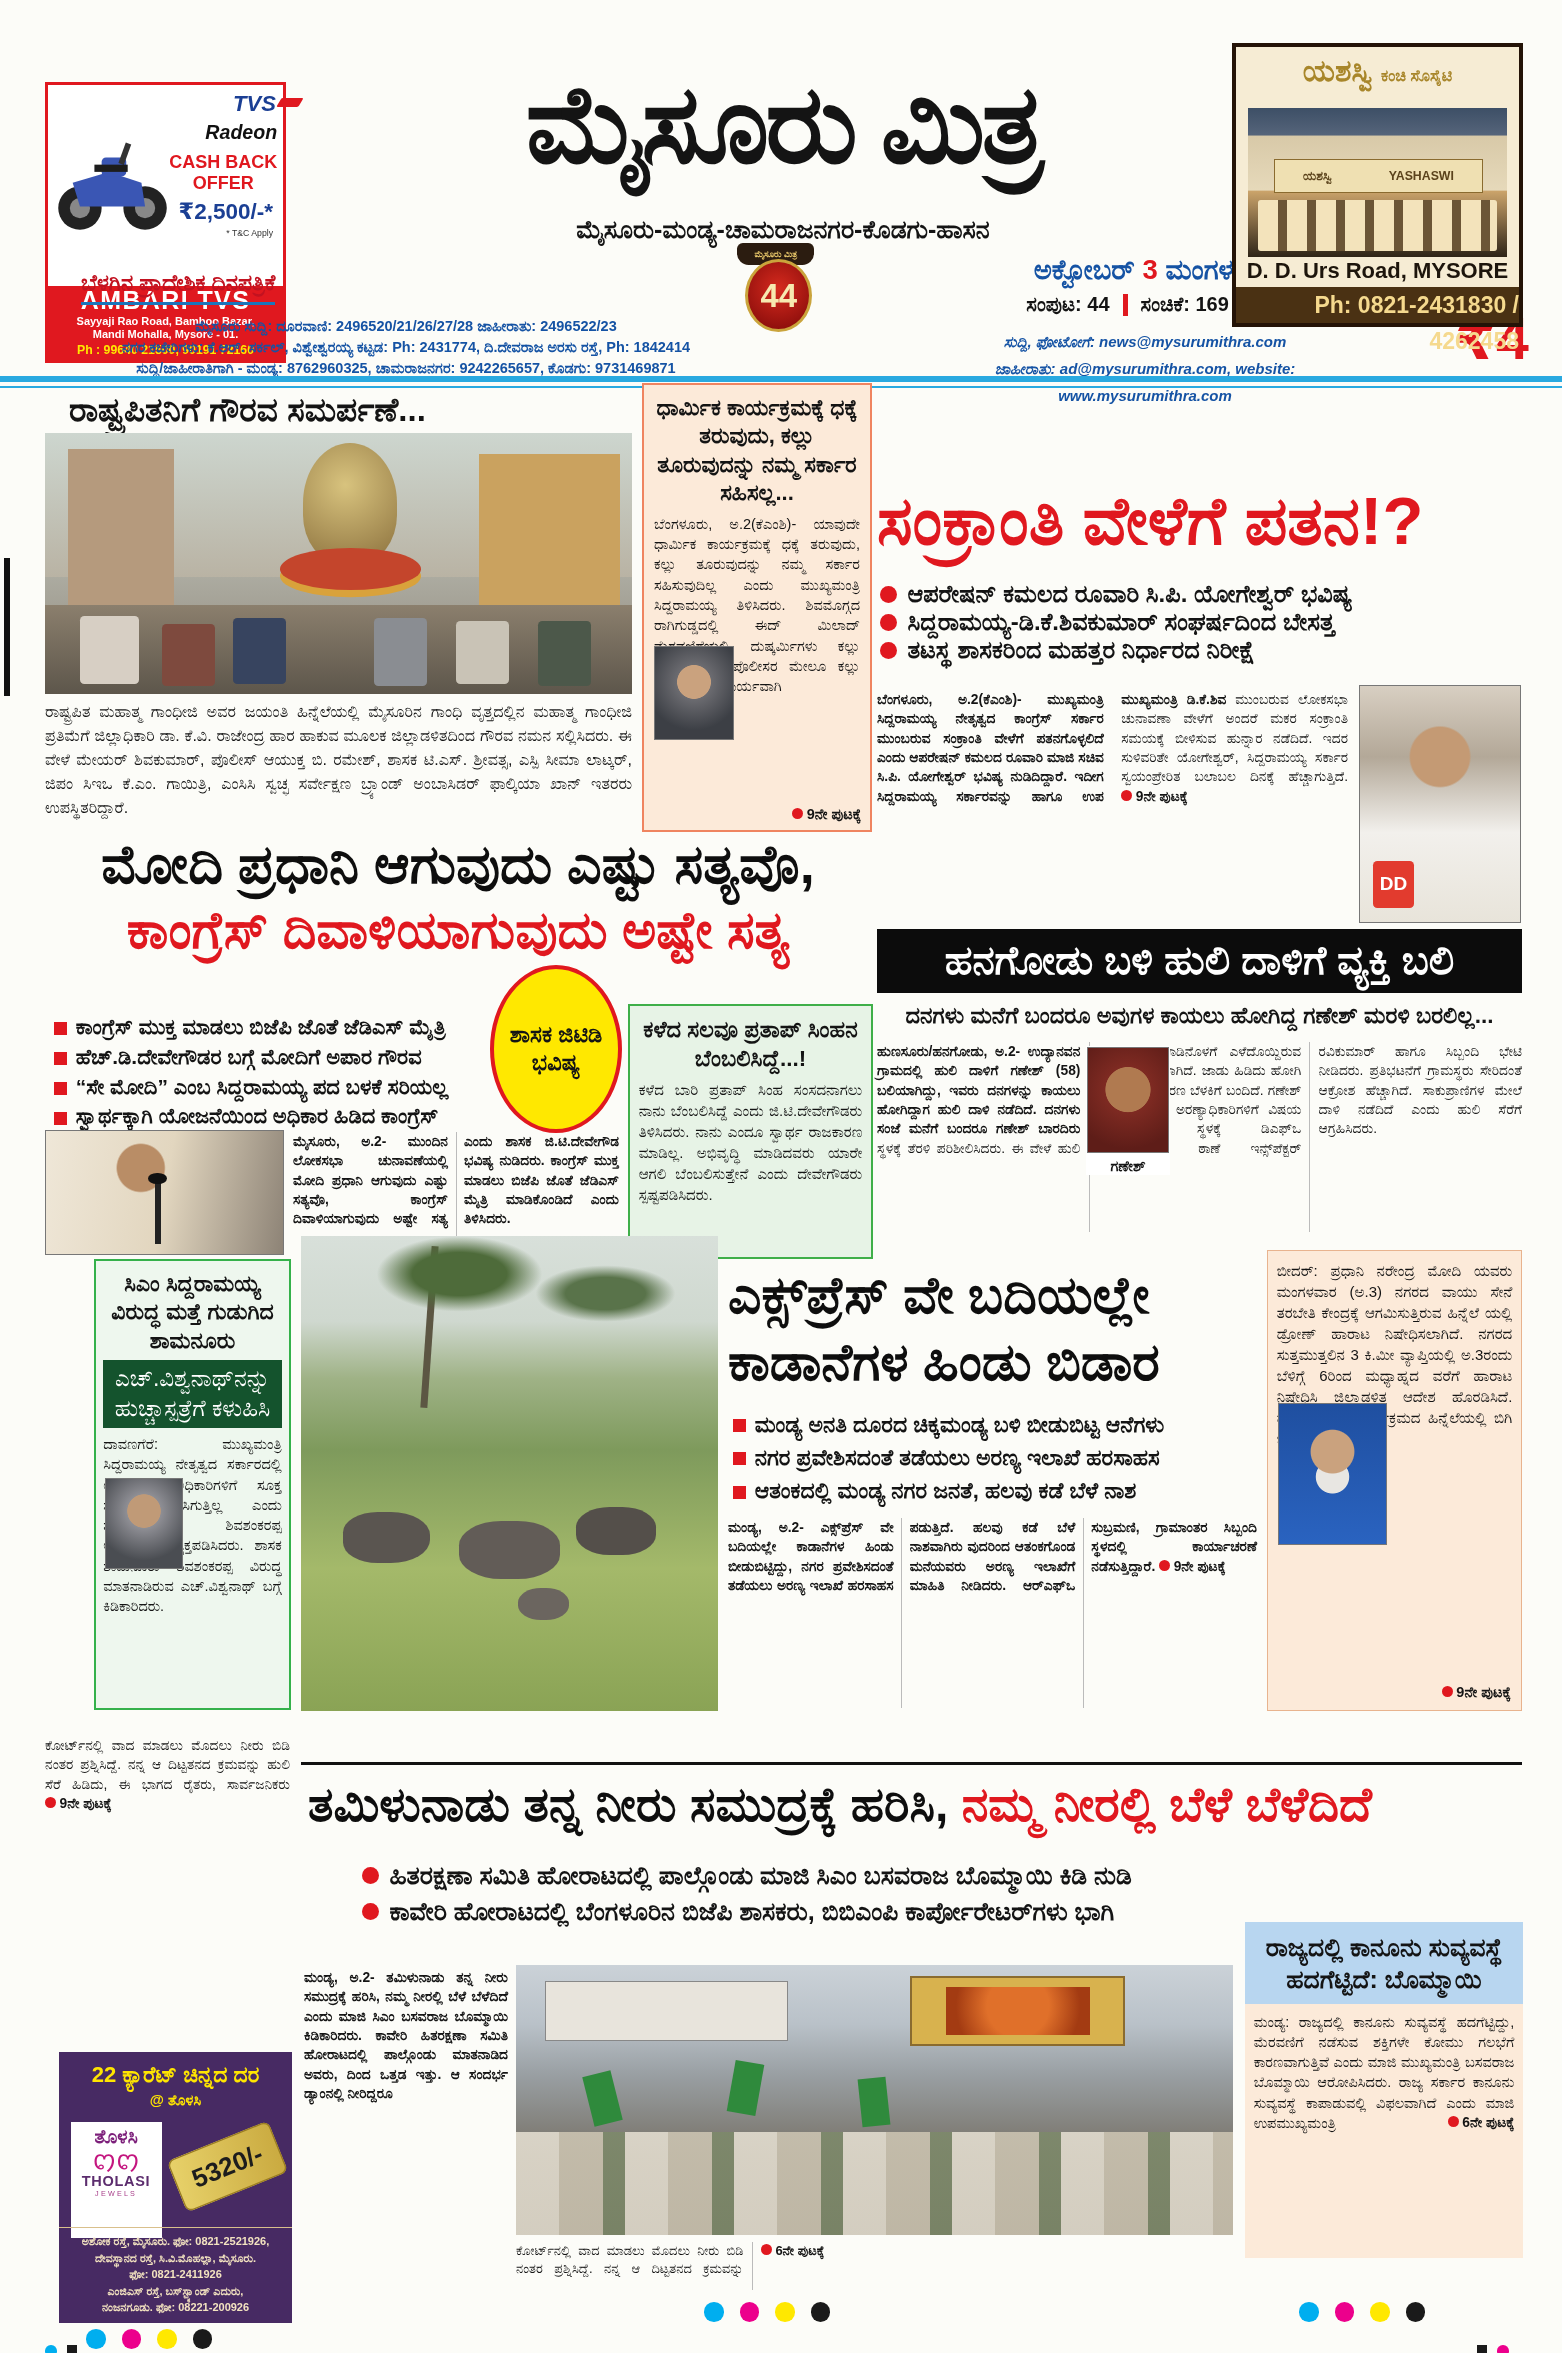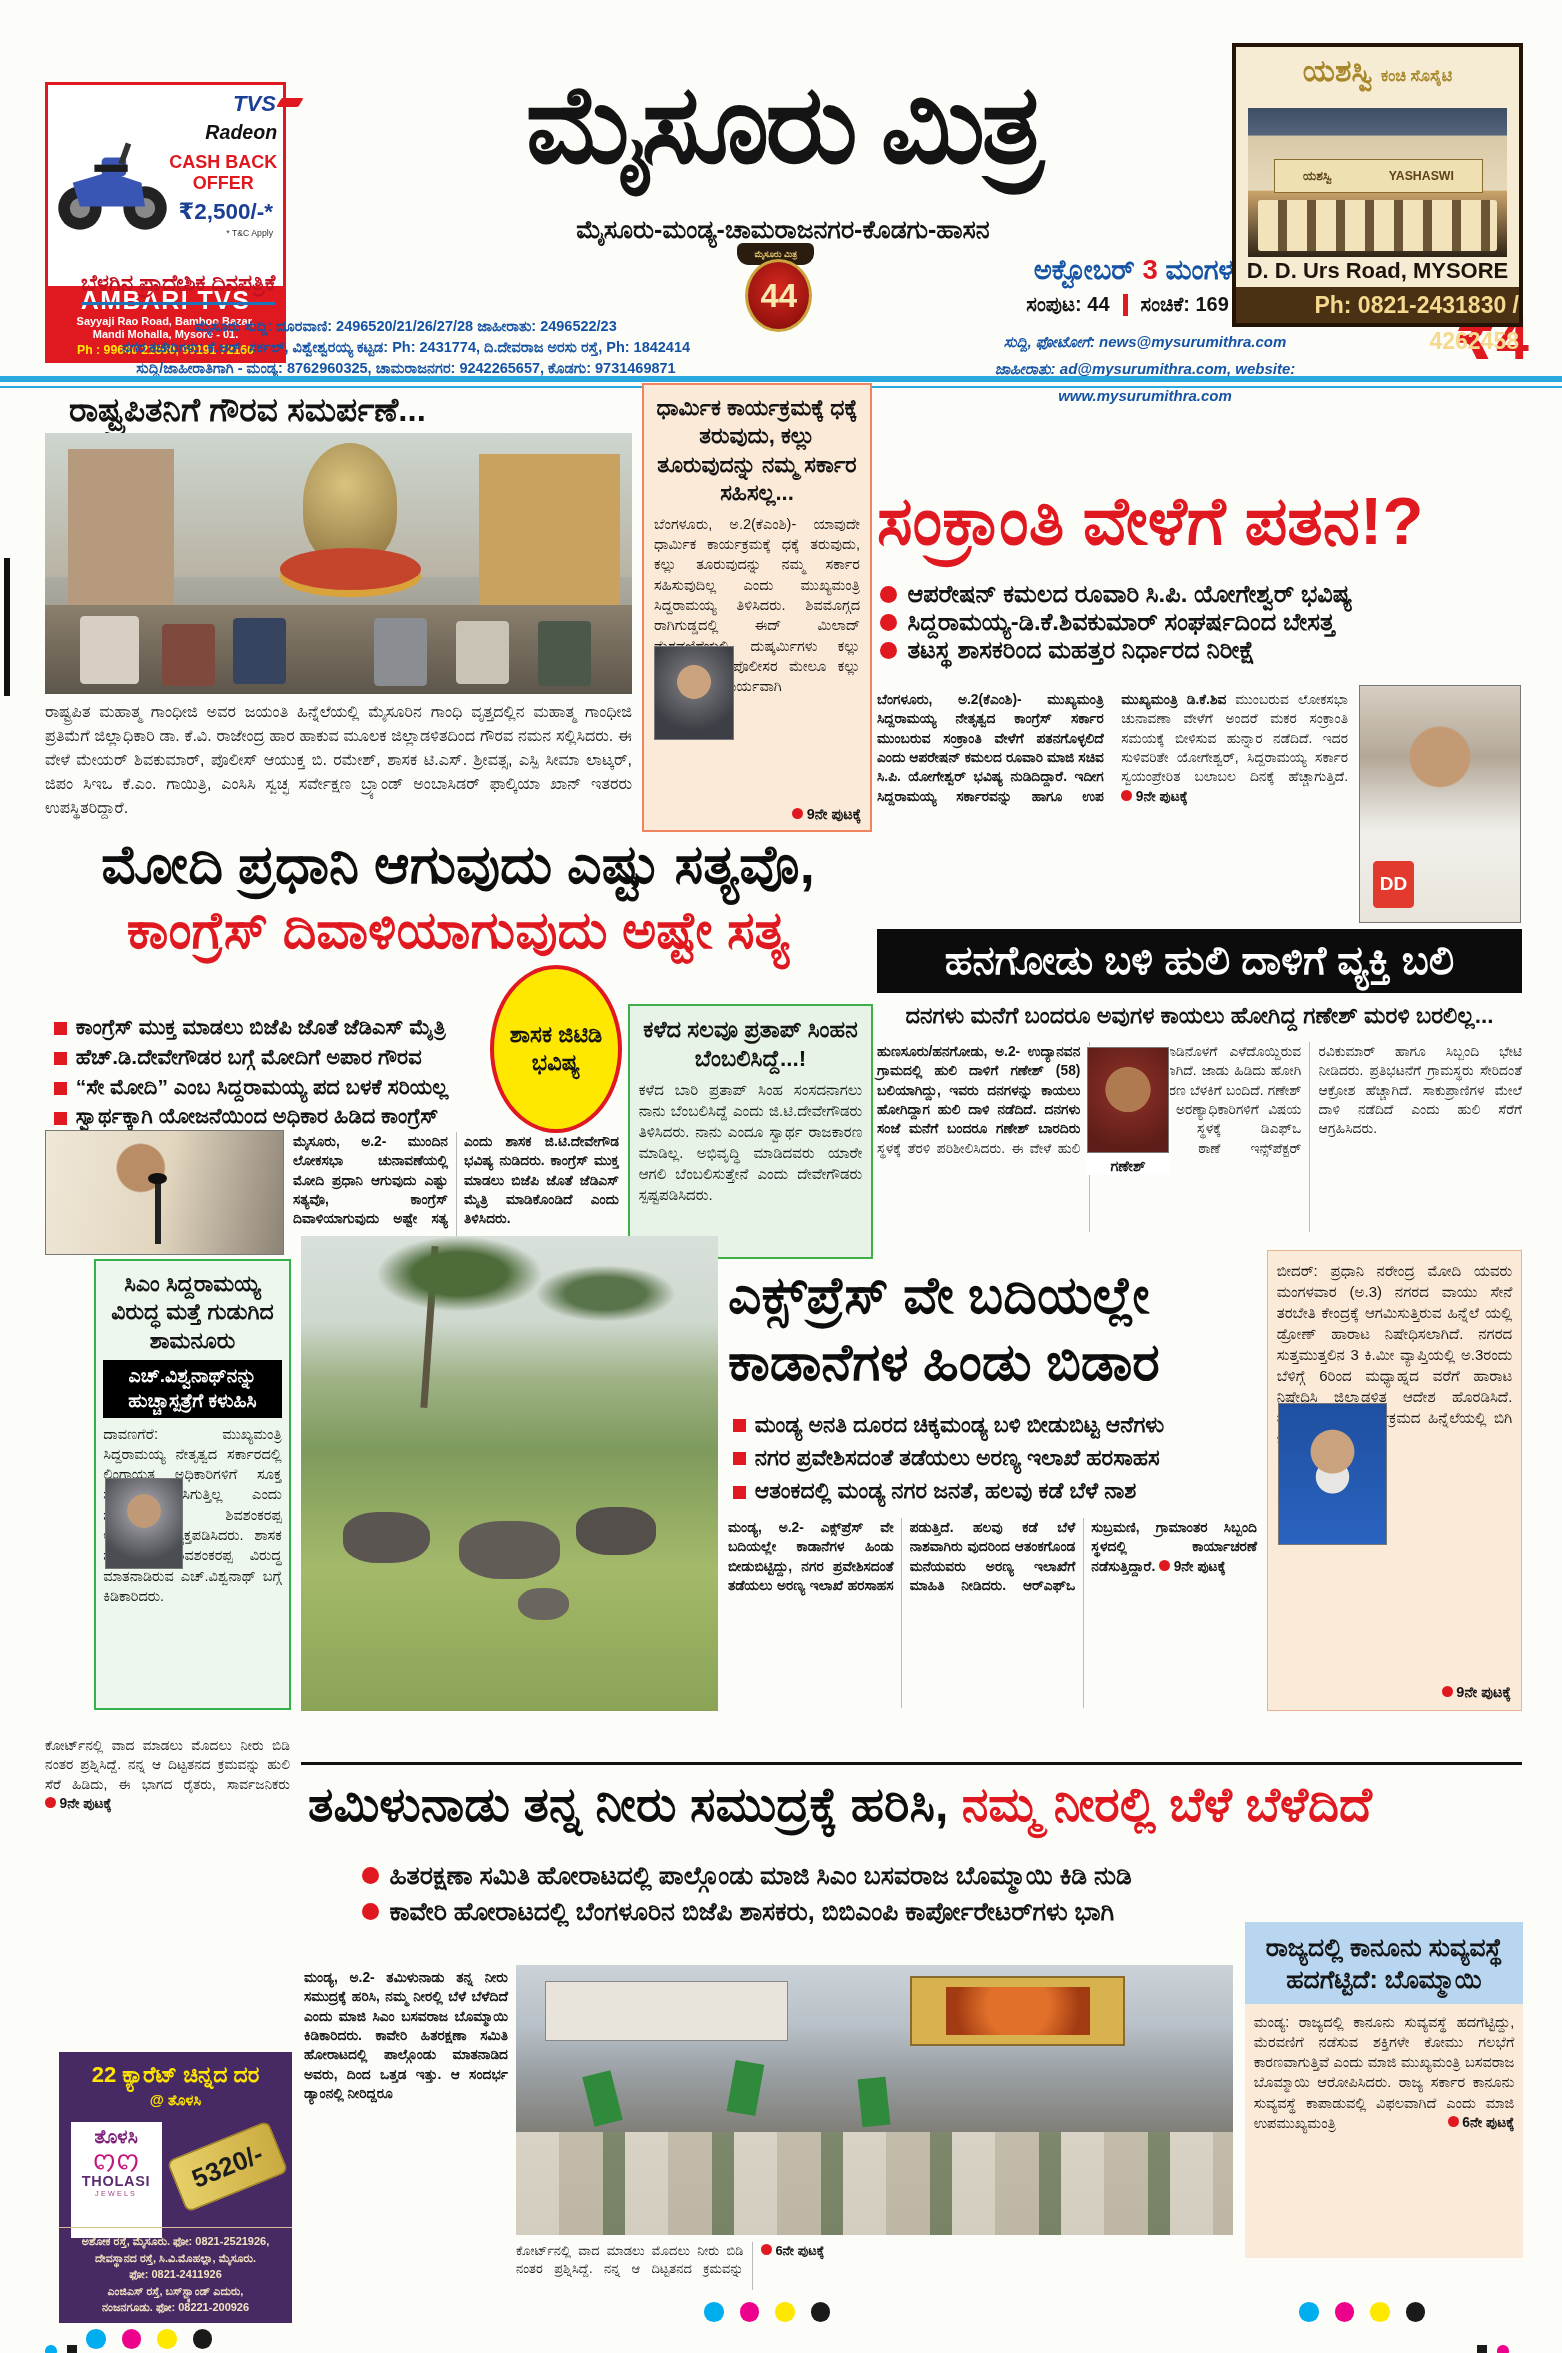--- a/index.html
+++ b/index.html
@@ -70,21 +70,21 @@
   .cont:before{content:"";display:inline-block;width:11px;height:11px;border-radius:50%;background:#e0181f;margin-right:3.6px;}
   
   #box-dharmika{left:642px;top:383px;width:230px;height:449px;background:#fcead9;border:2.2px solid #ef8460;padding:8.7px 10px;}
   #box-dharmika h3{margin:0 0 5.8px;font-size:22px;line-height:1.3;text-align:center;}
   #box-pratap{left:628px;top:1004px;width:245px;height:255px;background:#e7f3e6;border:2.2px solid #3faf49;padding:8.7px;}
   #box-pratap h3{margin:0 0 5.8px;font-size:22.5px;line-height:1.3;text-align:center;}
   #gtd-badge{left:490px;top:965px;width:132px;height:168px;border-radius:50%;background:#ffe800;border:4.3px solid #e0181f;
      display:flex;align-items:center;justify-content:center;text-align:center;font-size:22.5px;font-weight:800;line-height:1.25;padding:7.2px;}
   #box-shamanur{left:94px;top:1259px;width:197px;height:451px;background:#eef7ee;border:2.2px solid #35b14b;padding:8.7px 7.2px;}
   #box-shamanur h3{margin:0 0 4.3px;font-size:22px;line-height:1.3;text-align:center;}
-  .redband{background:#000000;color:#fff;font-weight:700;font-size:19px;text-align:center;padding:4.3px 1.4px;line-height:1.3;margin-bottom:5.8px;}
+  .redband{background:#14532d;color:#fff;font-weight:400;font-size:23px;text-align:center;padding:4.3px 1.4px;line-height:1.3;margin-bottom:5.8px;}
   #box-bidar{left:1267px;top:1250px;width:255px;height:461px;background:#fcead9;border:1.4px solid #e8b38e;padding:8.7px;}
   #box-bidar h3{margin:0 0 5.8px;font-size:24px;line-height:1.3;text-align:center;}
   #tiger-band{left:877px;top:929px;width:645px;height:64px;background:#0c0c0c;color:#fff;
      display:flex;align-items:center;justify-content:center;font-size:40px;font-weight:800;white-space:nowrap;}
   #box-bommai{left:1245px;top:1922px;width:278px;height:349px;}
   .bommai-head{background:#b8d6f0;font-size:25px;font-weight:800;text-align:center;line-height:1.3;padding:8.7px 4.3px;}
   .bommai-body{background:#fcead9;padding:7.2px 8.7px;font-size:14.5px;}
   
   #ad-tholasi{left:59px;top:2052px;width:233px;height:271px;background:#472a63;color:#ffe500;}
   .tho-title{font-size:22px;font-weight:800;text-align:center;margin-top:10px;}

